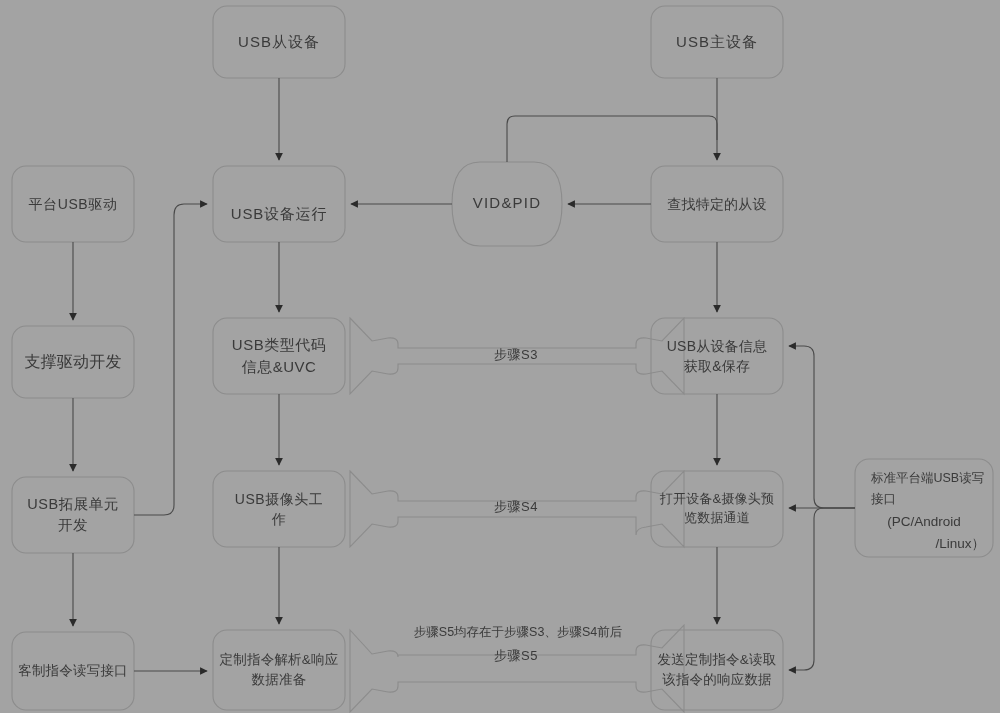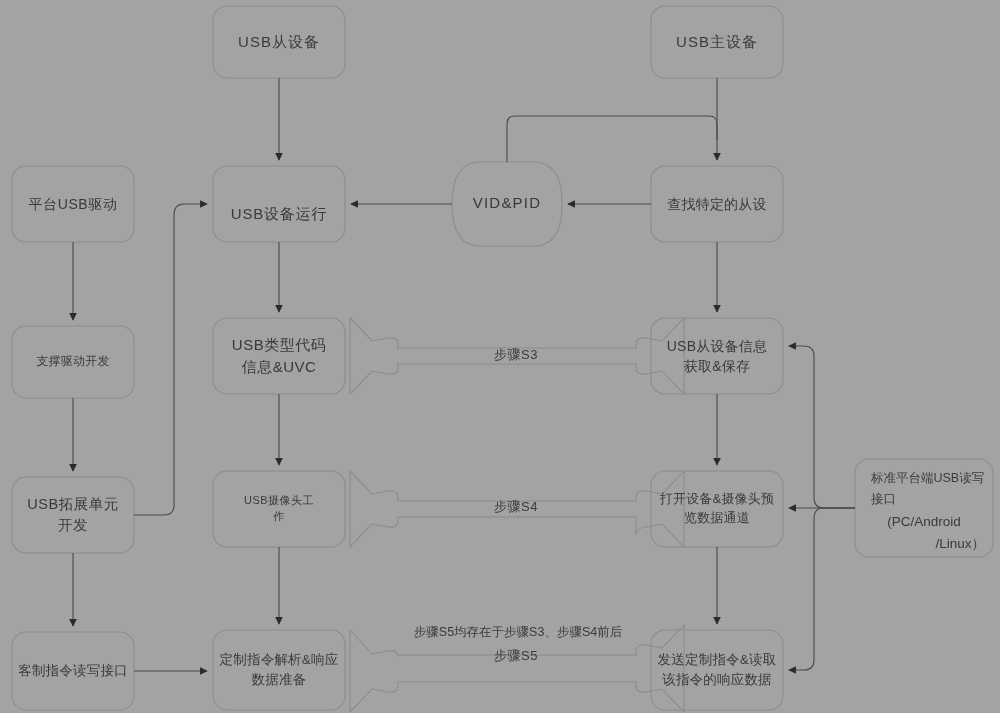--- a/index.html
+++ b/index.html
@@ -161,32 +161,32 @@
   <div class="node-label" style="left:651px; top:6px; width:132px; height:72px; font-size:15px; letter-spacing:1px;">USB主设备</div>
 
   <div class="node-label" style="left:12px; top:166px; width:122px; height:76px; font-size:14px; letter-spacing:0.6px;">平台USB驱动</div>
 
   <div class="node-label" style="left:213px; top:166px; width:132px; height:96px; font-size:15px; letter-spacing:0.8px;">USB设备运行</div>
 
   <div class="decision-label" style="left:452px; top:194px; width:110px;">VID&amp;PID</div>
 
   <div class="node-label" style="left:651px; top:166px; width:132px; height:76px; font-size:14px;">查找特定的从设</div>
 
-  <div class="node-label" style="left:12px; top:326px; width:122px; height:72px; font-size:12px;">支撑驱动开发</div>
+  <div class="node-label" style="left:12px; top:326px; width:122px; height:72px; font-size:16px;">支撑驱动开发</div>
 
   <div class="node-label" style="left:213px; top:318px; width:132px; height:76px; font-size:15px; letter-spacing:0.5px;">USB类型代码
 信息&amp;UVC</div>
 
   <div class="node-label" style="left:651px; top:318px; width:132px; height:76px; font-size:14px;">USB从设备信息
 获取&amp;保存</div>
 
   <div class="node-label" style="left:12px; top:477px; width:122px; height:76px; font-size:14.5px; letter-spacing:0.5px;">USB拓展单元
 开发</div>
 
-  <div class="node-label" style="left:213px; top:471px; width:132px; height:76px; font-size:11px; letter-spacing:0.5px;">USB摄像头工
+  <div class="node-label" style="left:213px; top:471px; width:132px; height:76px; font-size:14px; letter-spacing:0.5px;">USB摄像头工
 作</div>
 
   <div class="node-label" style="left:651px; top:471px; width:132px; height:76px; font-size:13px;">打开设备&amp;摄像头预
 览数据通道</div>
 
   <div class="platform-label" style="left:855px; top:468px; width:138px;">
     <span class="ln1" style="font-size:12.5px;margin-left:16px;">标准平台端USB读写接口</span>
     <span class="ln2" style="font-size:13.5px;">(PC/Android</span>
     <span class="ln3" style="font-size:13.5px; padding-right:8px;">/Linux）</span>
   </div>

